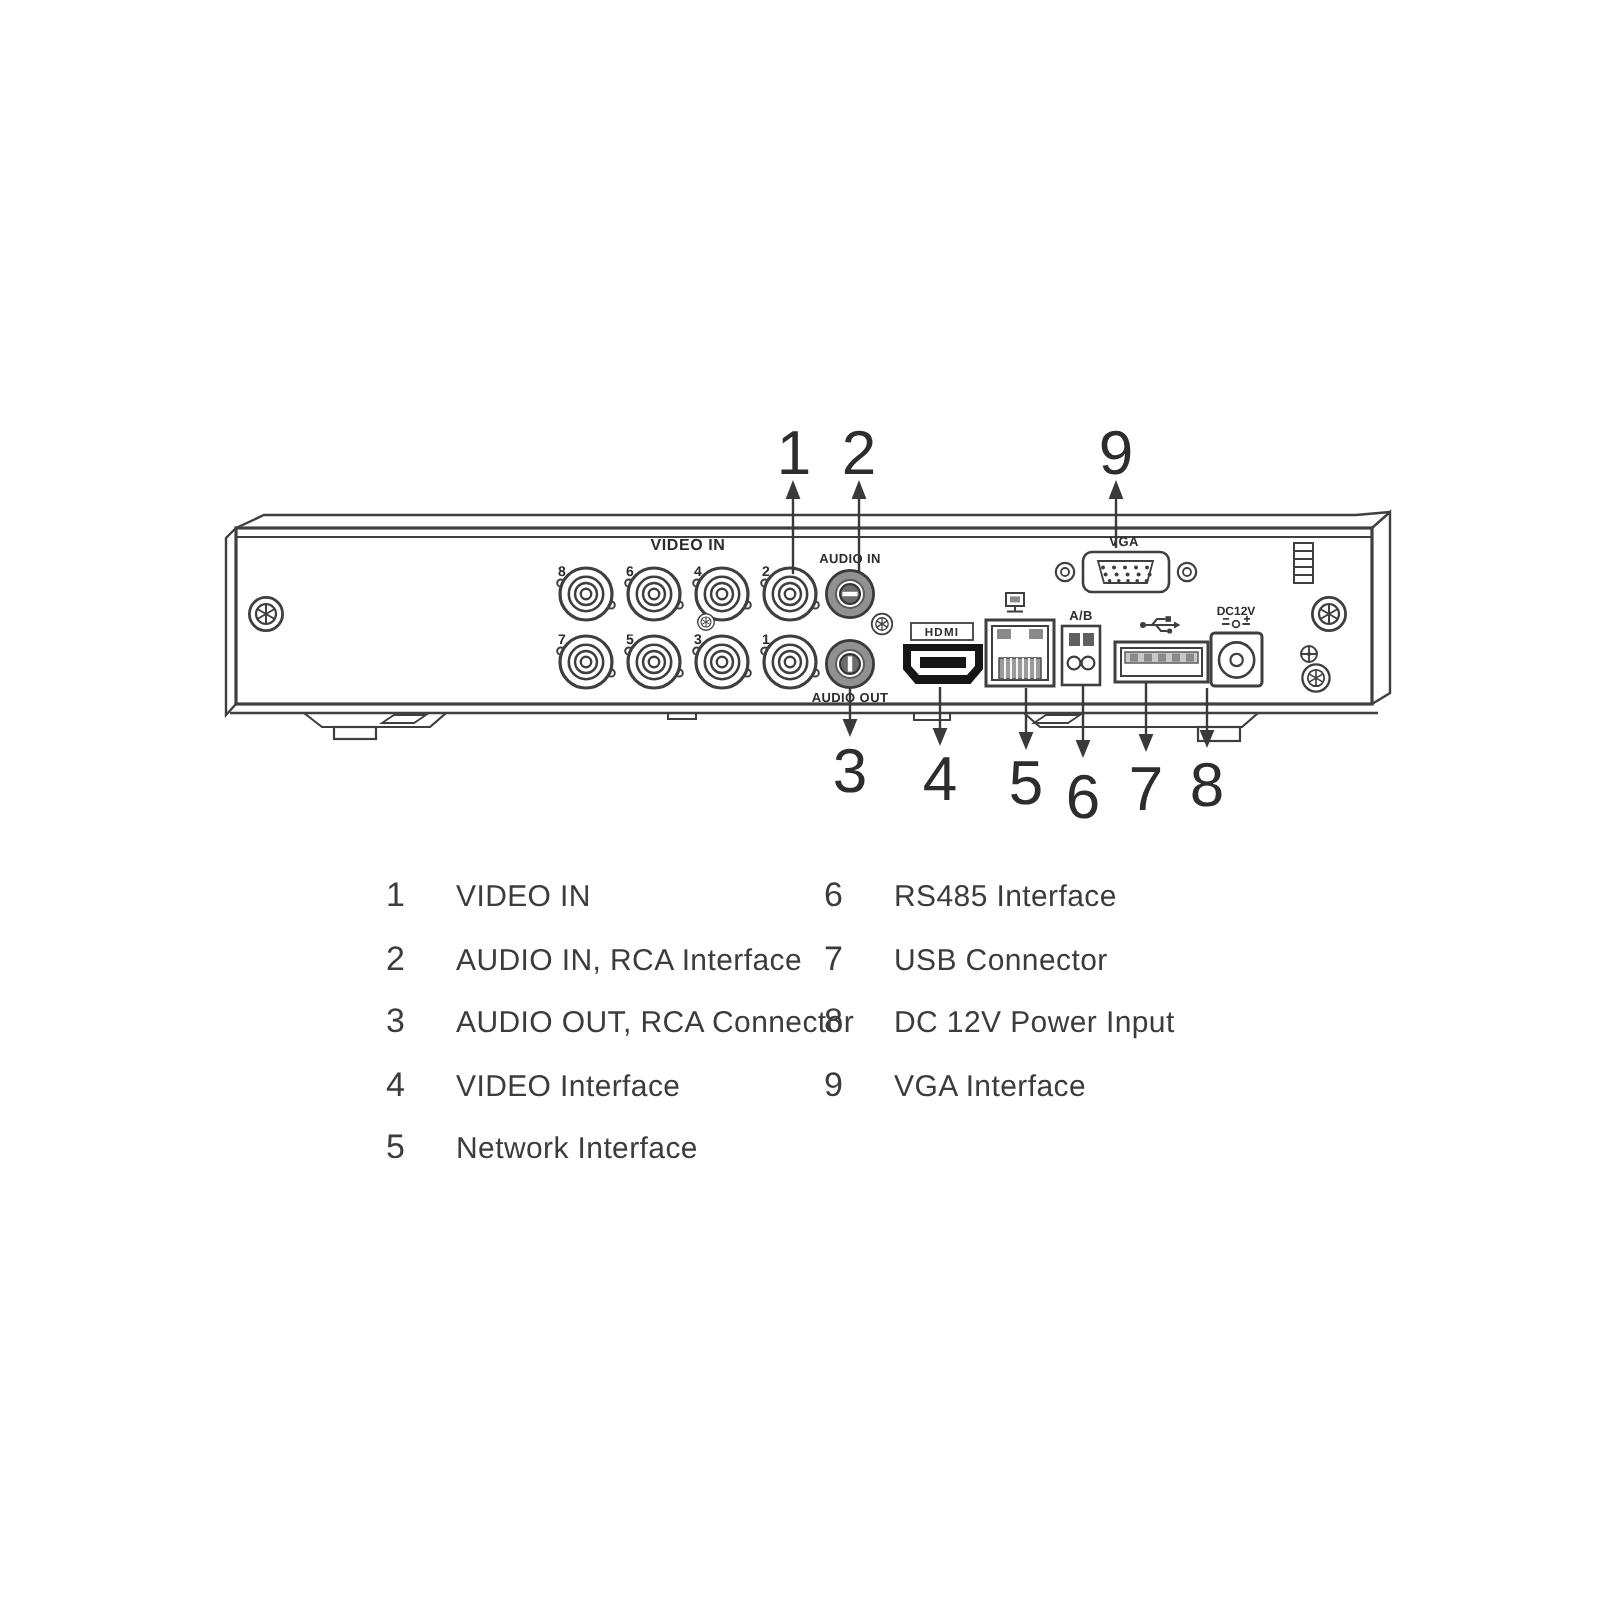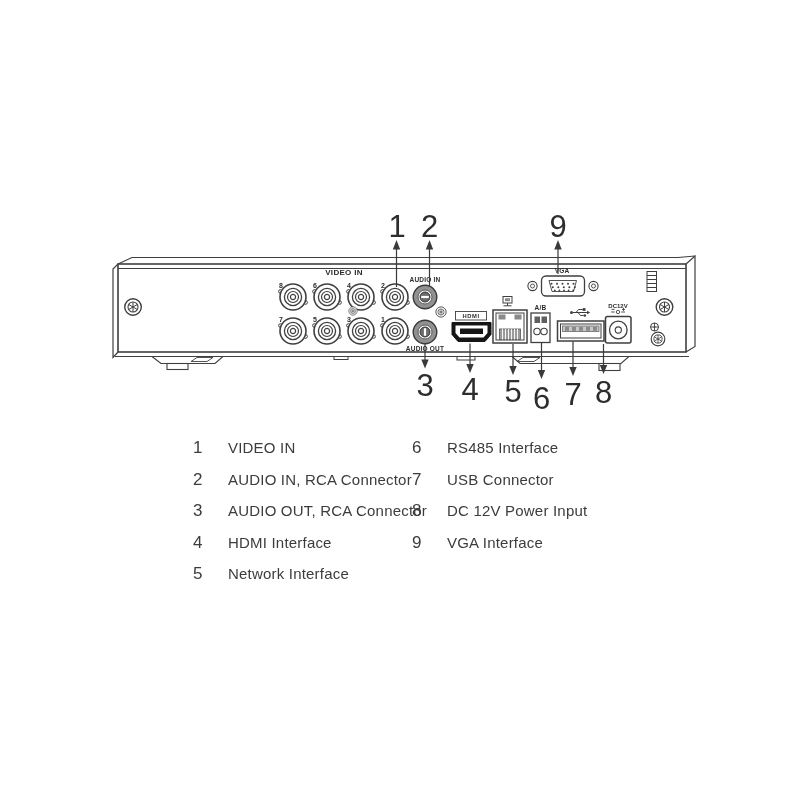--- a/index.html
+++ b/index.html
@@ -292,29 +292,29 @@
   </svg>
 
   <div>
     <div class="legend-col legend-col-1">
       <div class="legend-row">
         <span class="legend-num">1</span>
         <span class="legend-label">VIDEO IN</span>
       </div>
       <div class="legend-row">
         <span class="legend-num">2</span>
-        <span class="legend-label">AUDIO IN, RCA Connector</span>
+        <span class="legend-label">AUDIO IN, RCA Interface</span>
       </div>
       <div class="legend-row">
         <span class="legend-num">3</span>
         <span class="legend-label">AUDIO OUT, RCA Connector</span>
       </div>
       <div class="legend-row">
         <span class="legend-num">4</span>
-        <span class="legend-label">HDMI Interface</span>
+        <span class="legend-label">VIDEO Interface</span>
       </div>
       <div class="legend-row">
         <span class="legend-num">5</span>
         <span class="legend-label">Network Interface</span>
       </div>
     </div>
     <div class="legend-col legend-col-2">
       <div class="legend-row">
         <span class="legend-num">6</span>
         <span class="legend-label">RS485 Interface</span>

